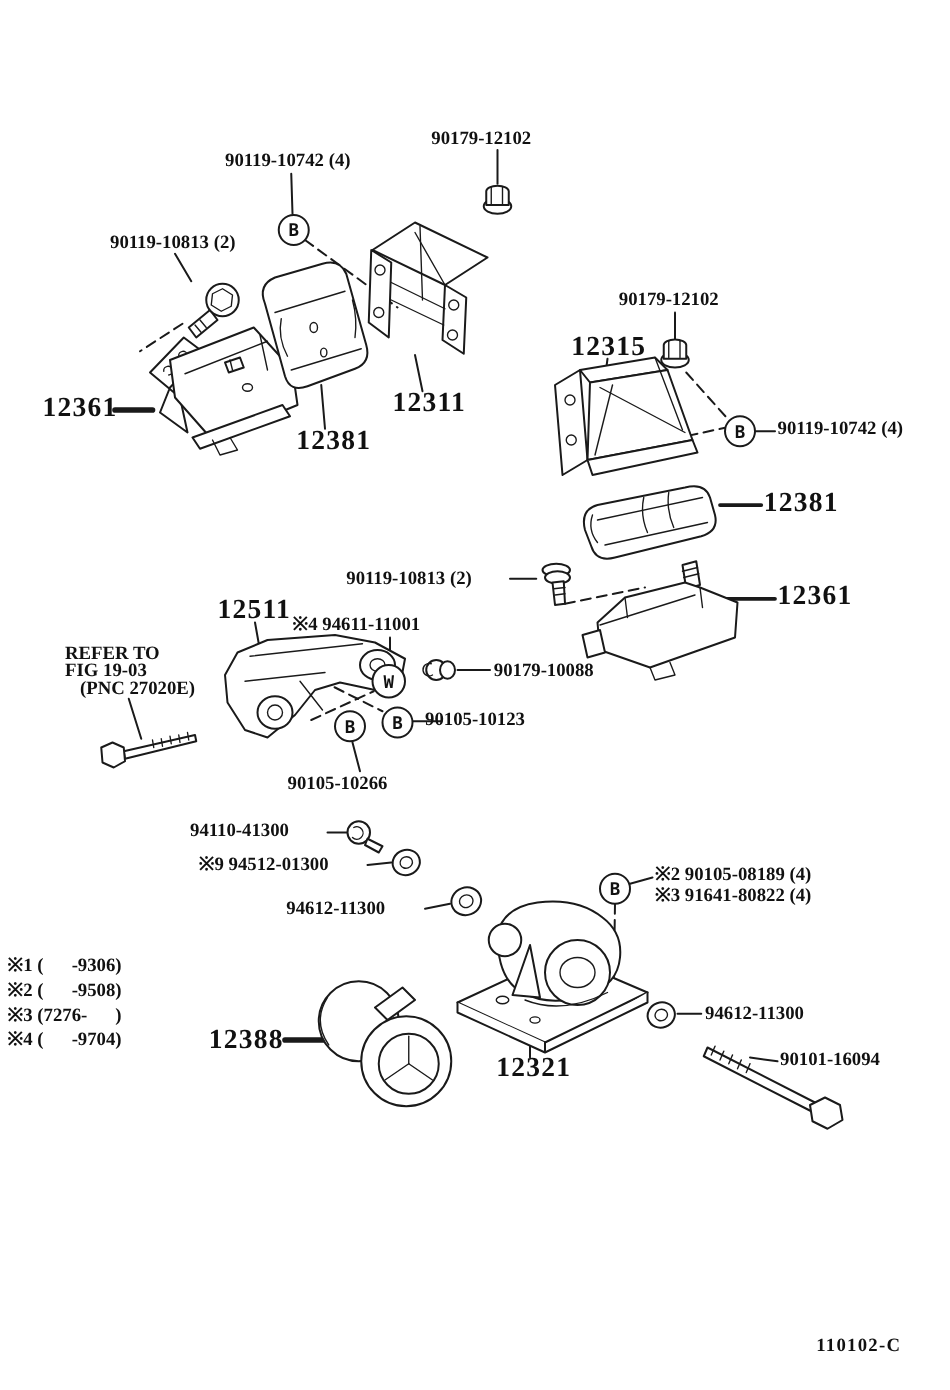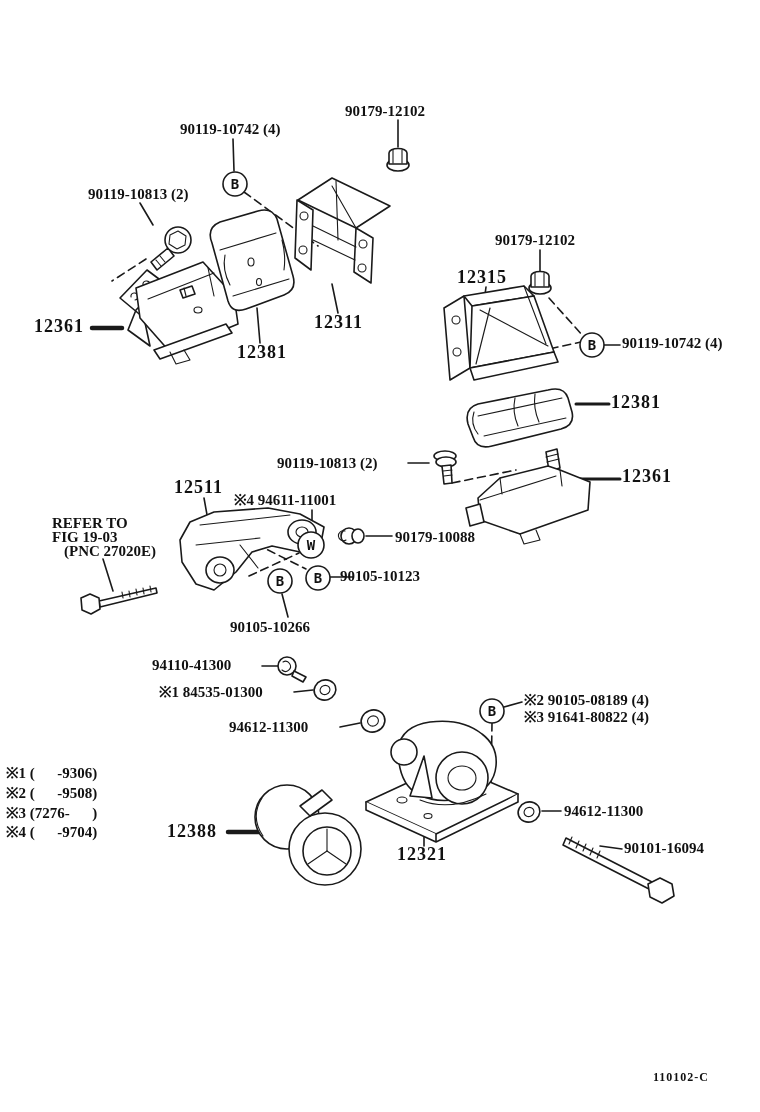--- a/index.html
+++ b/index.html
@@ -1,22 +1,22 @@
 <!DOCTYPE html>
 <html><head>
 <meta charset="utf-8">
 <style>
   html,body{margin:0;padding:0;background:#fff;}
   .canvas{position:relative;width:760px;height:1112px;background:#ffffff;overflow:hidden;
           font-family:"DejaVu Sans Mono",monospace;color:#111;}
   .art{position:absolute;left:0;top:0;width:760px;height:1112px;}
   .lbl{position:absolute;font-size:15px;font-weight:bold;line-height:16px;white-space:pre;
        letter-spacing:0px;color:#111;font-family:Liberation Serif, serif;}
-  .big{font-size:18px;letter-spacing:1px;}
-  .code{font-size:12px;letter-spacing:1px;}
+  .big{font-size:22px;letter-spacing:1px;}
+  .code{font-size:15px;letter-spacing:1px;}
   svg path, svg circle, svg ellipse, svg line, svg polygon, svg polyline{
        stroke:#1a1a1a;fill:none;stroke-width:1.6;stroke-linejoin:round;stroke-linecap:round;}
   svg .fillw{fill:#ffffff;}
   svg .thin{stroke-width:1.1;}
   svg .thick3{stroke-width:3;}
   svg .thick4{stroke-width:4.5;}
   svg .dash{stroke-dasharray:8 5;}
   svg text{stroke:none;fill:#111;font-family:"DejaVu Sans Mono",monospace;font-weight:bold;font-size:14px;}
 </style>
 </head>
@@ -288,21 +288,21 @@
   <div class="lbl" style="left:277px;top:455px">90119-10813 (2)</div>
   <div class="lbl big" style="left:174px;top:479px">12511</div>
   <div class="lbl" style="left:234px;top:492px">※4 94611-11001</div>
   <div class="lbl" style="left:52px;top:515px">REFER TO</div>
   <div class="lbl" style="left:52px;top:529px">FIG 19-03</div>
   <div class="lbl" style="left:64px;top:543px">(PNC 27020E)</div>
   <div class="lbl" style="left:395px;top:529px">90179-10088</div>
   <div class="lbl" style="left:340px;top:568px">90105-10123</div>
   <div class="lbl" style="left:230px;top:619px">90105-10266</div>
   <div class="lbl" style="left:152px;top:657px">94110-41300</div>
-  <div class="lbl" style="left:159px;top:684px">※1 84535-01300</div>
+  <div class="lbl" style="left:159px;top:684px">※9 94512-01300</div>
   <div class="lbl" style="left:229px;top:719px">94612-11300</div>
   <div class="lbl" style="left:524px;top:692px">※2 90105-08189 (4)</div>
   <div class="lbl" style="left:524px;top:709px">※3 91641-80822 (4)</div>
   <div class="lbl" style="left:6px;top:765px">※1 (      -9306)</div>
   <div class="lbl" style="left:6px;top:785px">※2 (      -9508)</div>
   <div class="lbl" style="left:6px;top:805px">※3 (7276-      )</div>
   <div class="lbl" style="left:6px;top:824px">※4 (      -9704)</div>
   <div class="lbl big" style="left:167px;top:823px">12388</div>
   <div class="lbl big" style="left:397px;top:846px">12321</div>
   <div class="lbl" style="left:564px;top:803px">94612-11300</div>

